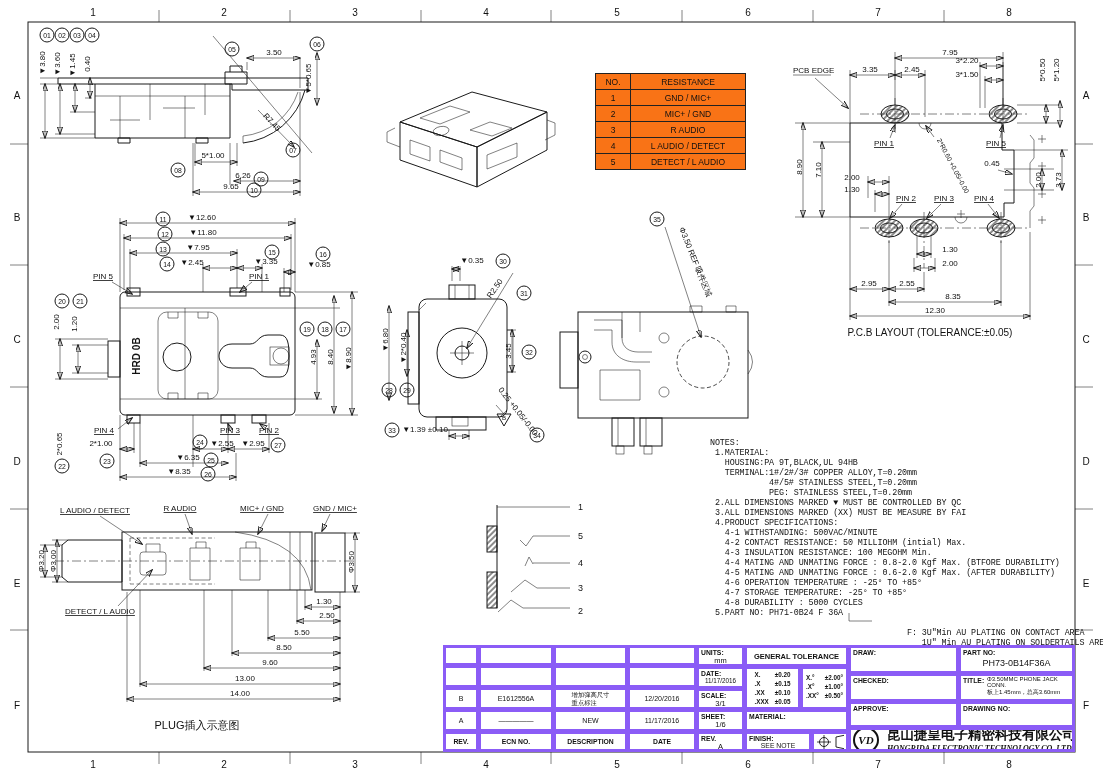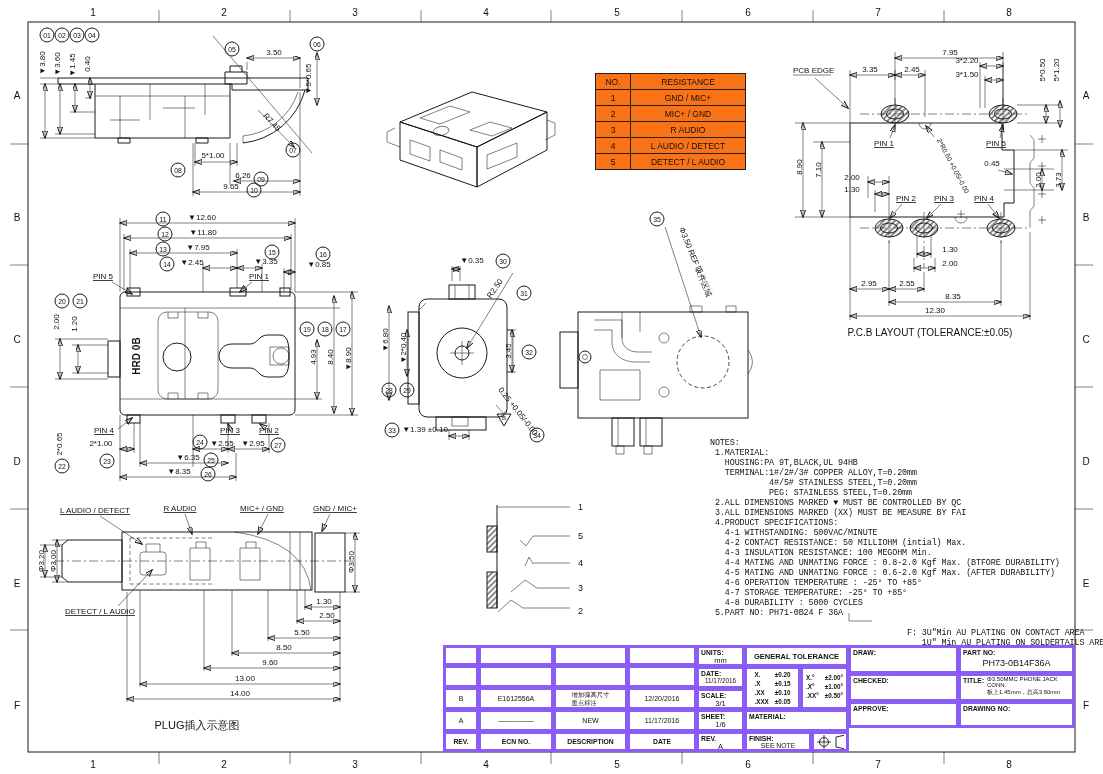--- a/index.html
+++ b/index.html
@@ -596,15 +596,22 @@
           <path d="M20,3 L32,0.5 V15.5 L20,13 z" fill="none" stroke="#111" stroke-width=".9"></path>
         </svg>
   </div>
 
   <div class="c" style="left:405px;top:0;width:111px;height:29px"><span class="lab">DRAW:</span></div>
   <div class="c" style="left:515px;top:0;width:117px;height:29px"><span class="lab">PART NO:</span><div style="font-size:9px;text-align:center;margin-top:2px">PH73-0B14F36A</div></div>
   <div class="c" style="left:405px;top:28px;width:111px;height:29px"><span class="lab">CHECKED:</span></div>
   <div class="c" style="left:515px;top:28px;width:117px;height:29px"><span class="lab">TITLE:</span><div style="font-size:6px;margin-left:24px;margin-top:-8px">Φ3.50MMC PHONE JACK CONN.</div><div style="font-size:6px;margin-left:24px">板上1.45mm，总高3.60mm</div></div>
   <div class="c" style="left:405px;top:56px;width:111px;height:27px"><span class="lab">APPROVE:</span></div>
   <div class="c" style="left:515px;top:56px;width:117px;height:27px"><span class="lab">DRAWING NO:</span></div>
+  <div class="c company" style="left:405px;top:82px;width:227px;height:25px">
+    <div class="logo">VD</div>
+    <div>
+      <div class="cn">昆山捷皇电子精密科技有限公司</div>
+      <div class="en">HONGRIDA ELECTRONIC TECHNOLOGY CO, LTD.</div>
+    </div>
+  </div>
 </div>
 
 </div>
 
 </body></html>

